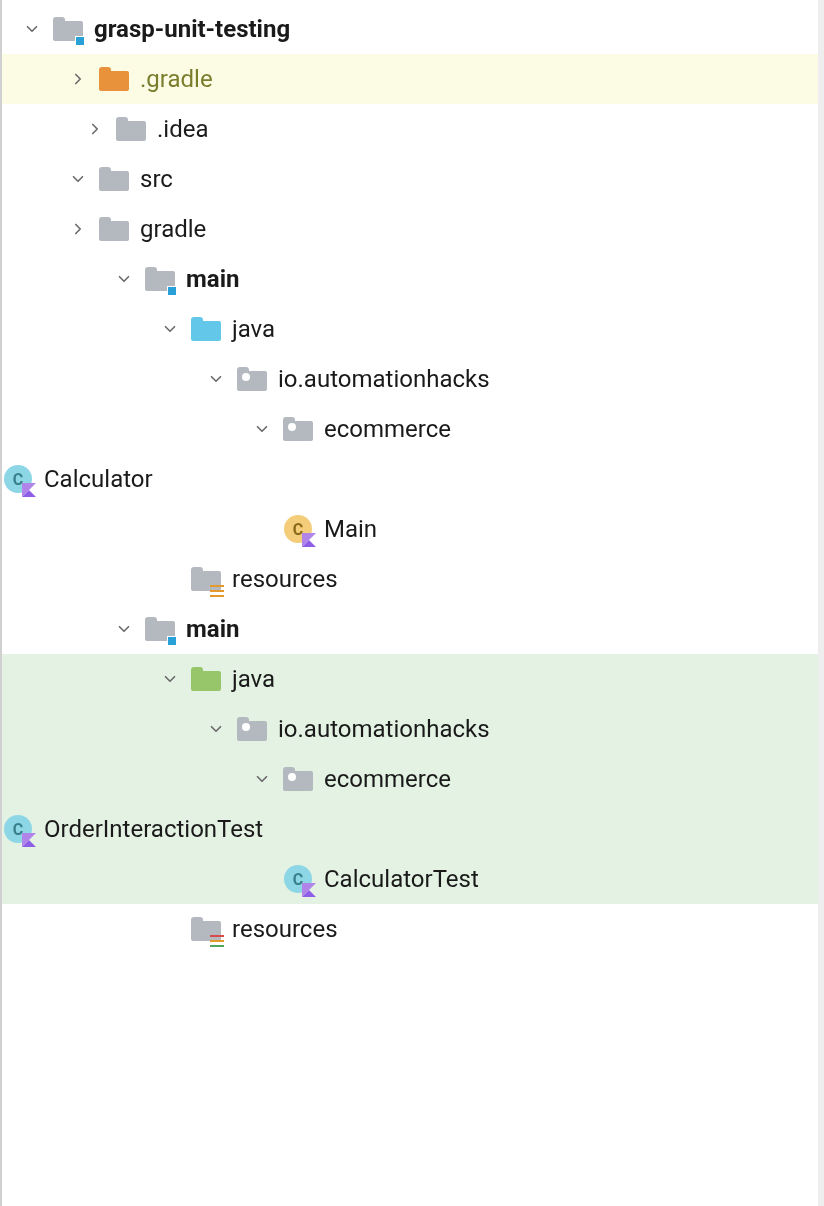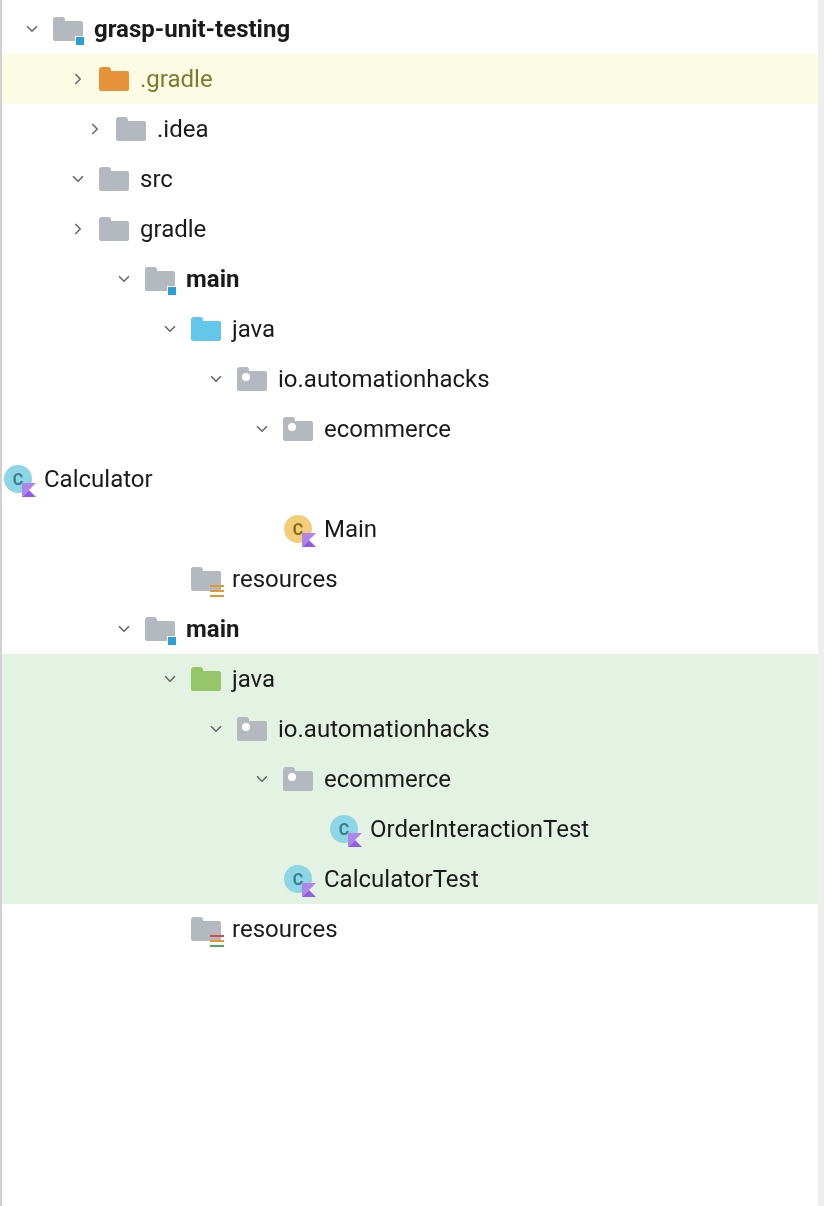--- a/index.html
+++ b/index.html
@@ -308,21 +308,21 @@
           <polyline points="6 9 12 15 18 9"></polyline>
         </svg>
       </span>
     <span class="ico">
         <span class="folder grey"></span>
         <span class="pkg-dot"></span>
       </span>
     <span class="label">ecommerce</span>
   </div>
 
-  <div class="row hl-green" style="padding-left:326px">
+  <div class="row hl-green" style="">
     <span class="ico">
       <span class="cls teal"></span>
       <span class="kot-badge">
           <svg viewBox="0 0 10 10">
             <polygon points="0,0 10,0 0,10" fill="#b084e9"></polygon>
             <polygon points="10,0 5,5 10,10 0,10" fill="#8f5ee6"></polygon>
           </svg>
         </span>
     </span>
     <span class="label">OrderInteractionTest</span>

